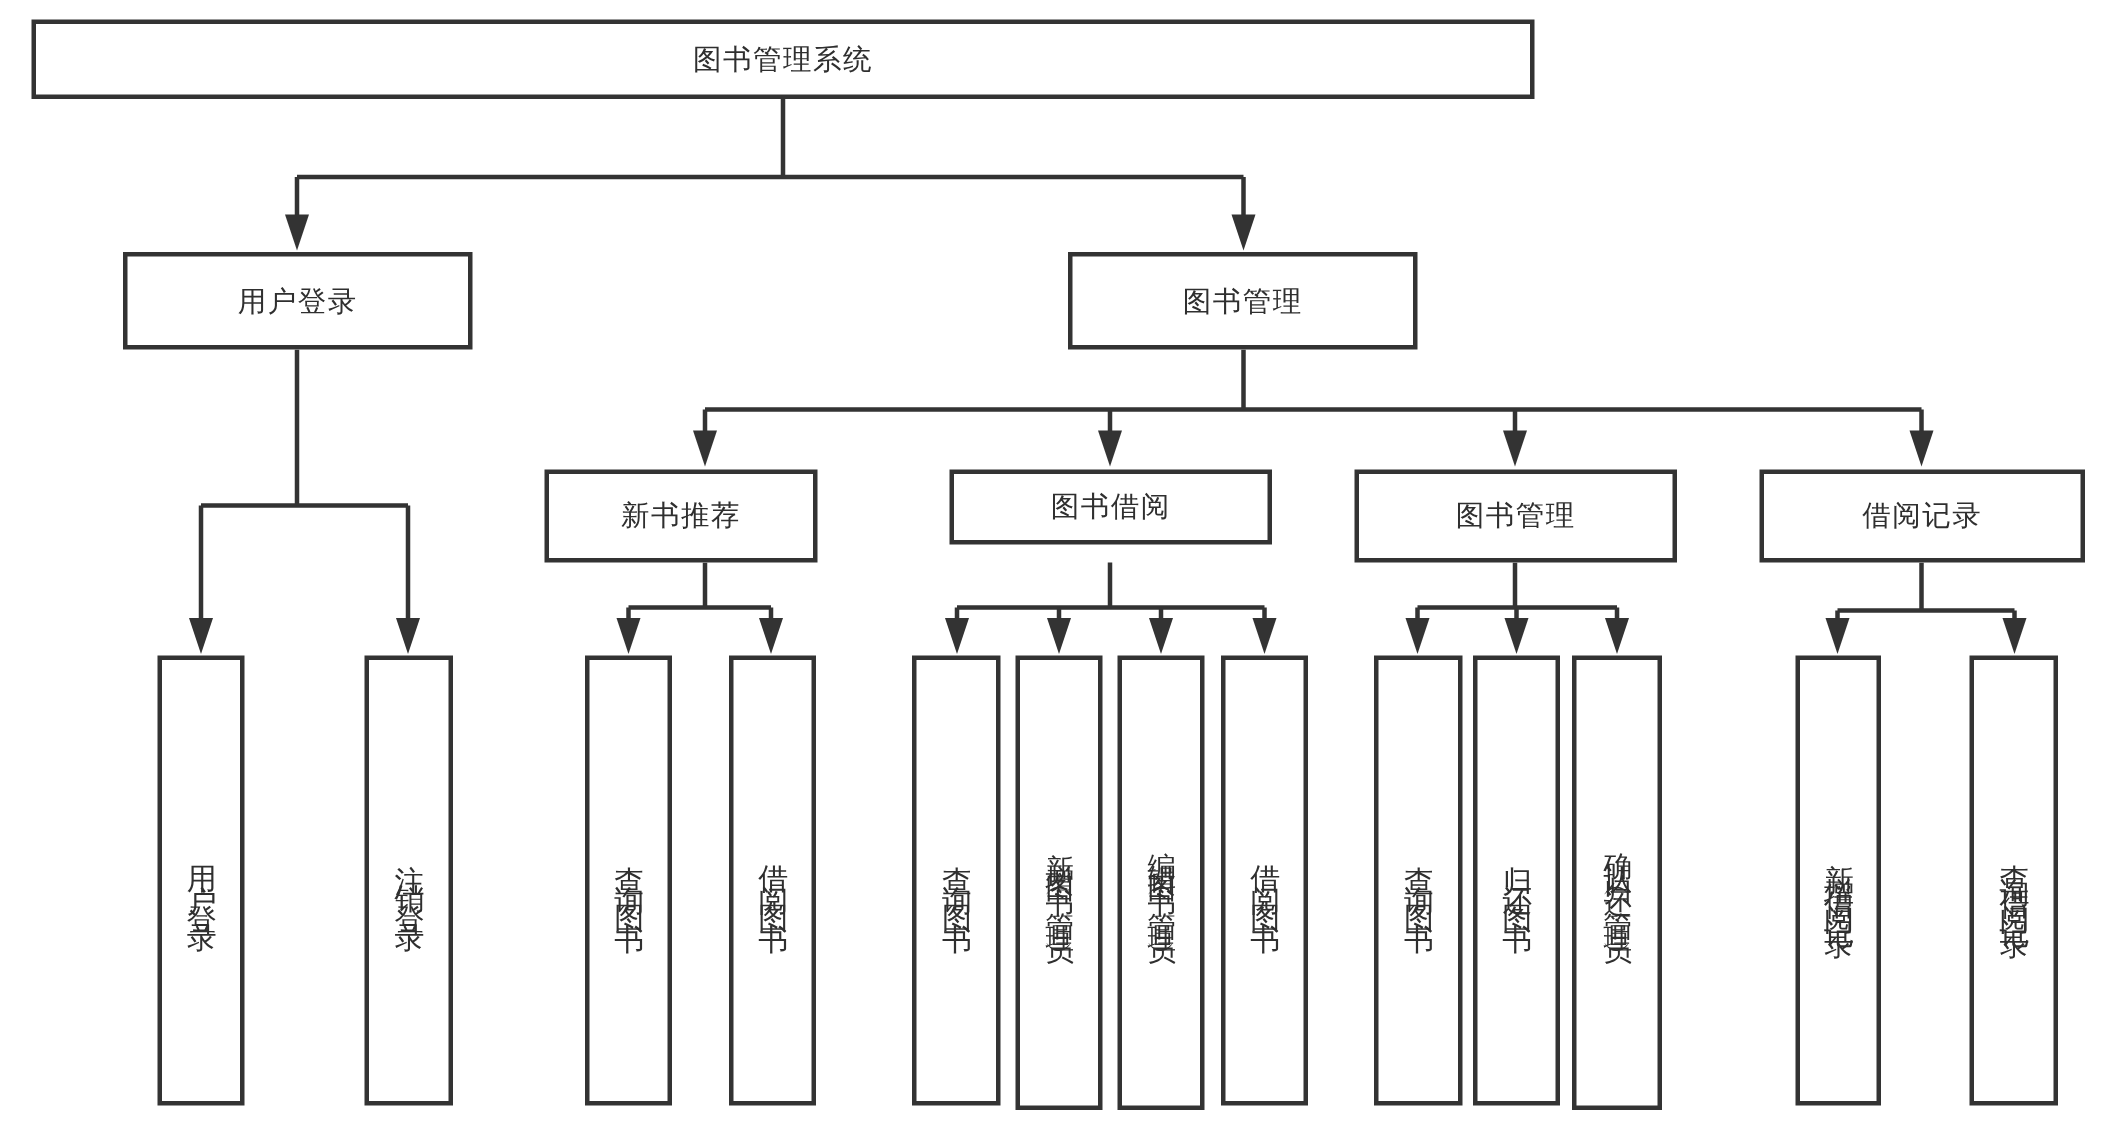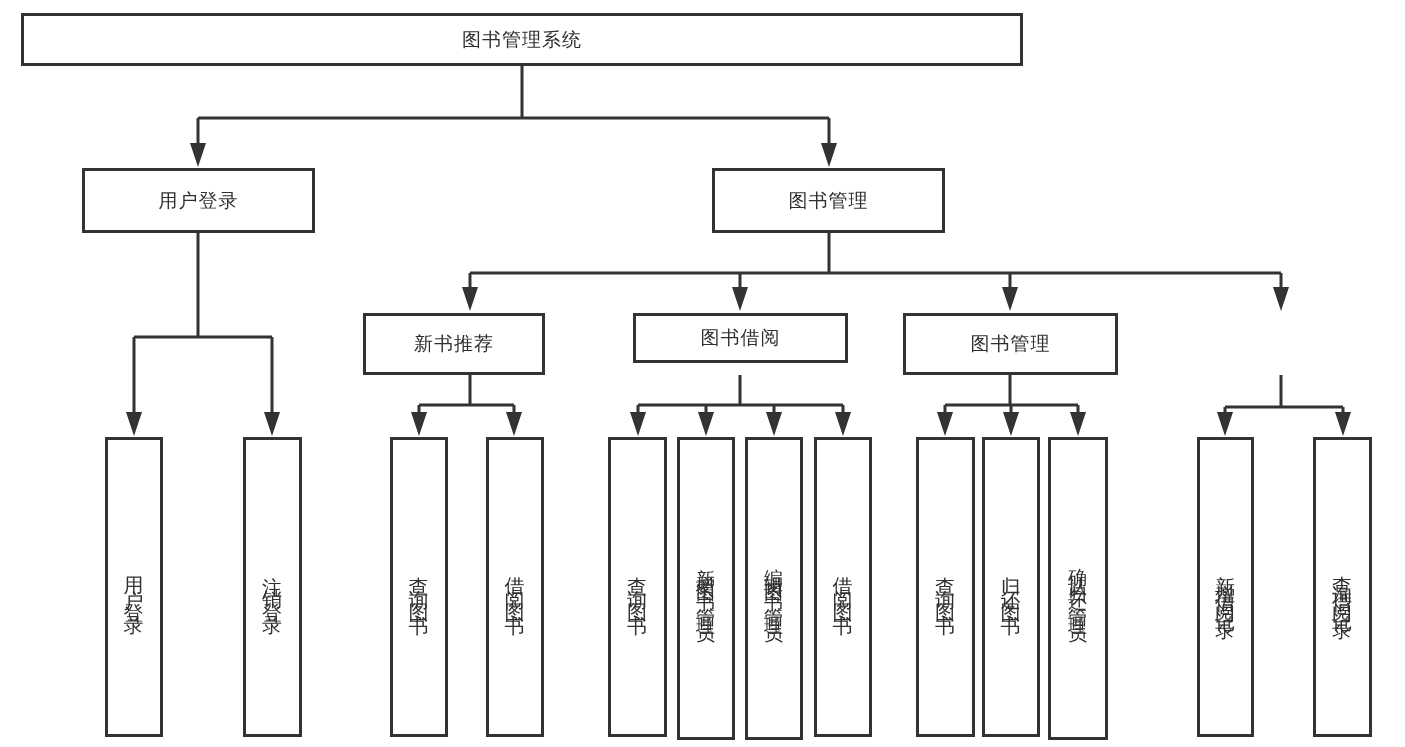--- a/index.html
+++ b/index.html
@@ -104,20 +104,21 @@
   </svg>
 
   <div class="box h" style="left:21px; top:13px; width:1002px; height:53px">图书管理系统</div>
 
   <div class="box h" style="left:82px; top:168px; width:233px; height:65px">用户登录</div>
   <div class="box h" style="left:712px; top:168px; width:233px; height:65px">图书管理</div>
 
   <div class="box h" style="left:363px; top:313px; width:182px; height:62px">新书推荐</div>
   <div class="box h" style="left:633px; top:313px; width:215px; height:50px">图书借阅</div>
   <div class="box h" style="left:903px; top:313px; width:215px; height:62px">图书管理</div>
+  <div class="box h" style="left:1173px; top:313px; width:217px; height:62px">借阅记录</div>
 
   <div class="box v" style="left:105px; top:437px; width:58px; height:300px">用户登录</div>
   <div class="box v" style="left:243px; top:437px; width:59px; height:300px">注销登录</div>
 
   <div class="box v" style="left:390px; top:437px; width:58px; height:300px">查询图书</div>
   <div class="box v" style="left:486px; top:437px; width:58px; height:300px">借阅图书</div>
 
   <div class="box v" style="left:608px; top:437px; width:59px; height:300px">查询图书</div>
   <div class="box v len9" style="left:677px; top:437px; width:58px; height:303px">新增图书（管理员）</div>
   <div class="box v len9" style="left:745px; top:437px; width:58px; height:303px">编辑图书（管理员）</div>

